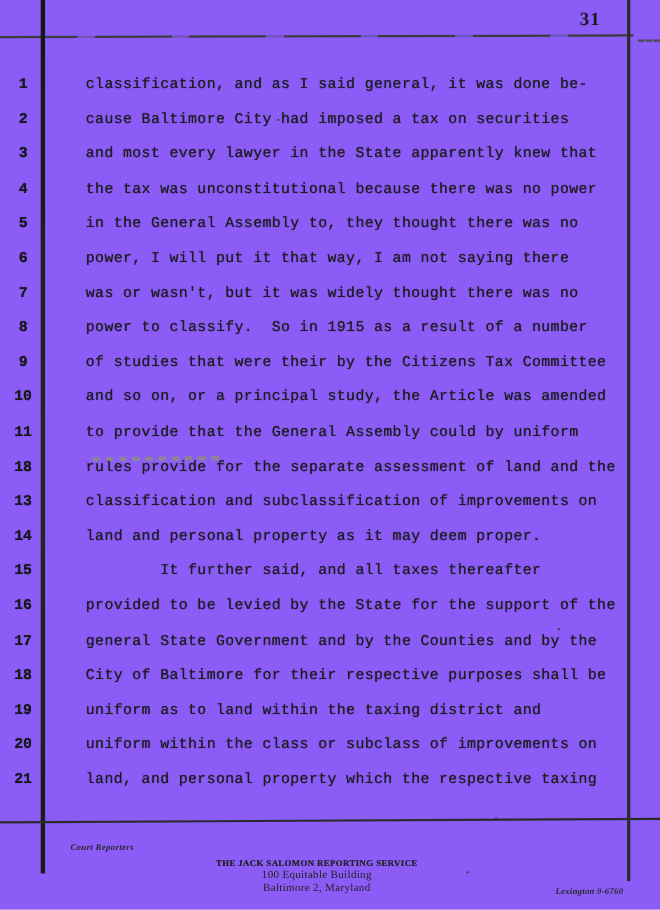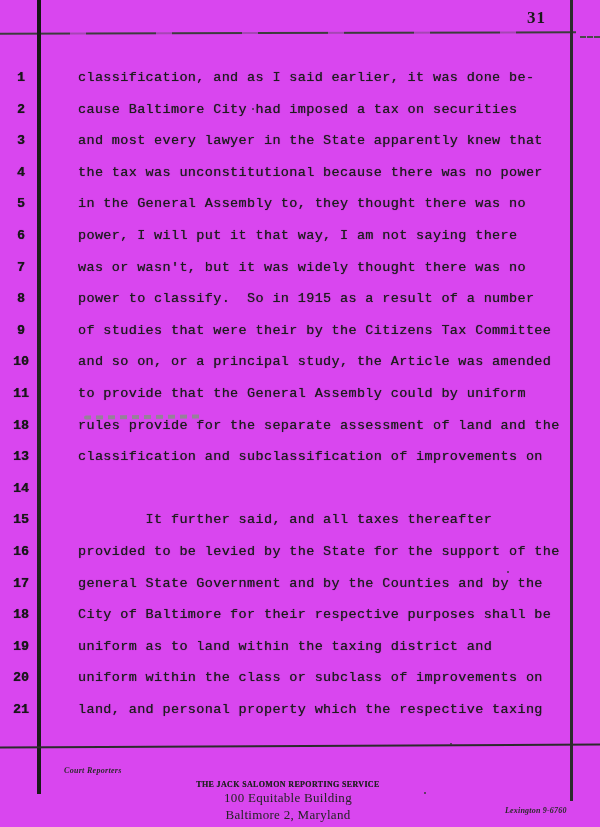--- a/index.html
+++ b/index.html
@@ -1,20 +1,20 @@
 <!DOCTYPE html>
 <html><head>
 <meta charset="utf-8">
 <style>
   html,body { margin:0; padding:0; background:#e9e9e6; }
   .page {
     position:relative;
     width:600px; height:827px;
     margin:0 auto;
-    background:#d946ef;
+    background:#8b5cf6;
     overflow:hidden;
     font-family:"Liberation Mono","DejaVu Sans Mono",monospace;
     color:#1c1c1c;
   }
 
   
   .left-rule {
     position:absolute; left:37px; top:0; width:4px; height:794px;
     background:linear-gradient(180deg,#161616 0%,#262626 55%,#1a1a1a 100%);
   }
@@ -70,21 +70,21 @@
 
   
   .footer-center {
     position:absolute; left:188px; top:780px; width:200px; text-align:center;
     font-family:"Liberation Serif","DejaVu Serif",serif; color:#232323;
   }
   .svc-name {
     font-size:8px; font-weight:bold; letter-spacing:.35px;
     text-shadow:0 0 .5px rgba(20,20,20,.7);
   }
-  .svc-addr { font-size:13px; margin-top:1px; letter-spacing:.3px; }
+  .svc-addr { font-size:10px; margin-top:1px; letter-spacing:.3px; }
 
   .footer-left {
     position:absolute; left:64px; top:766px;
     font-family:"Liberation Serif","DejaVu Serif",serif;
     font-style:italic; font-weight:bold; font-size:8px; color:#2a2a2a;
     letter-spacing:.3px;
   }
   .footer-right {
     position:absolute; left:505px; top:770px;
     font-family:"Liberation Serif","DejaVu Serif",serif;
@@ -107,21 +107,21 @@
   <div class="top-rule"></div>
   <div class="top-rule-dash"></div>
   <div class="left-rule"></div>
   <div class="right-rule"></div>
 
   <div class="page-number">31</div>
 
   <div class="body-lines" id="body-lines">
     <div class="row">
       <span class="num">1</span>
-      <span class="txt">classification, and as I said earlier, it was done be-</span>
+      <span class="txt">classification, and as I said general, it was done be-</span>
     </div>
 
     <div class="row">
       <span class="num">2</span>
       <span class="txt">cause Baltimore City had imposed a tax on securities</span>
     </div>
 
     <div class="row">
       <span class="num">3</span>
       <span class="txt">and most every lawyer in the State apparently knew that</span>
@@ -172,20 +172,21 @@
       <span class="txt">rules provide for the separate assessment of land and the</span>
     </div>
 
     <div class="row">
       <span class="num">13</span>
       <span class="txt">classification and subclassification of improvements on</span>
     </div>
 
     <div class="row">
       <span class="num">14</span>
+      <span class="txt">land and personal property as it may deem proper.</span>
     </div>
 
     <div class="row">
       <span class="num">15</span>
       <span class="txt">        It further said, and all taxes thereafter</span>
     </div>
 
     <div class="row">
       <span class="num">16</span>
       <span class="txt">provided to be levied by the State for the support of the</span>

